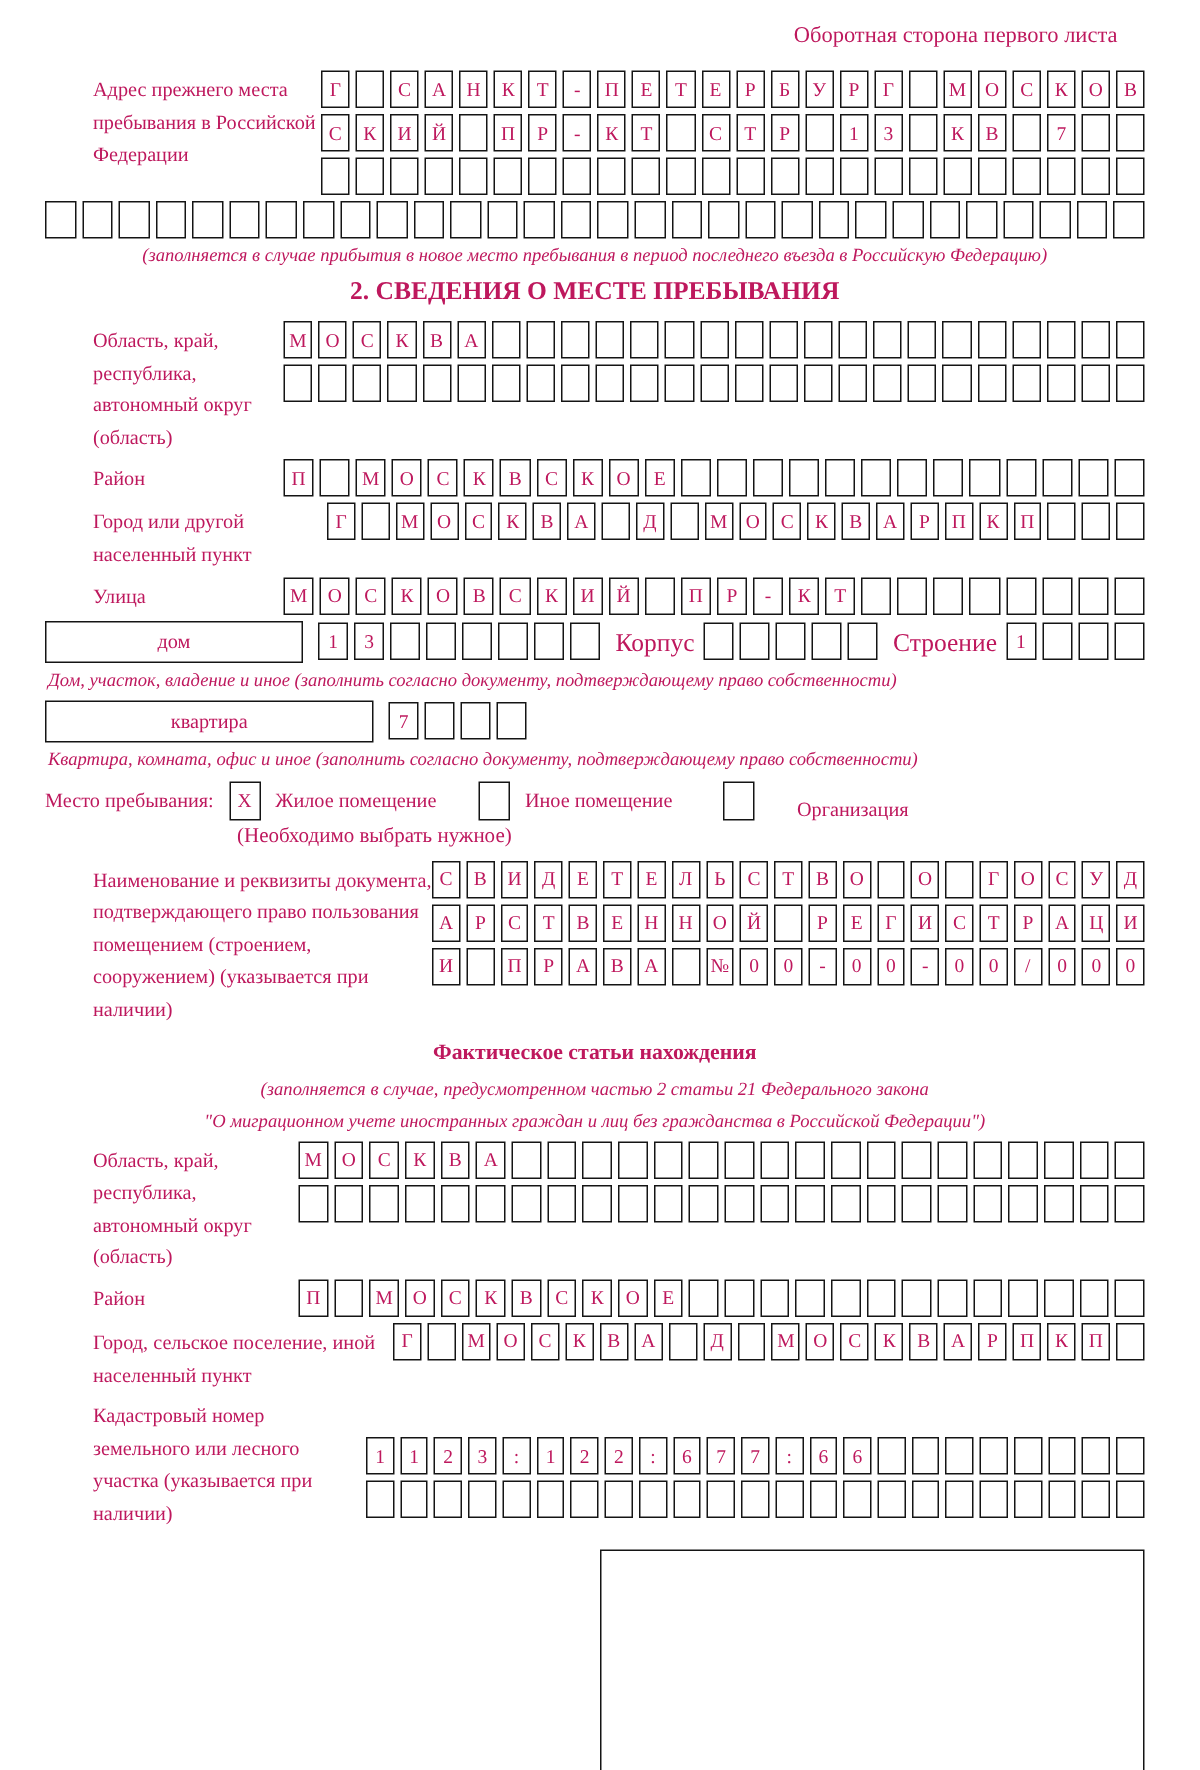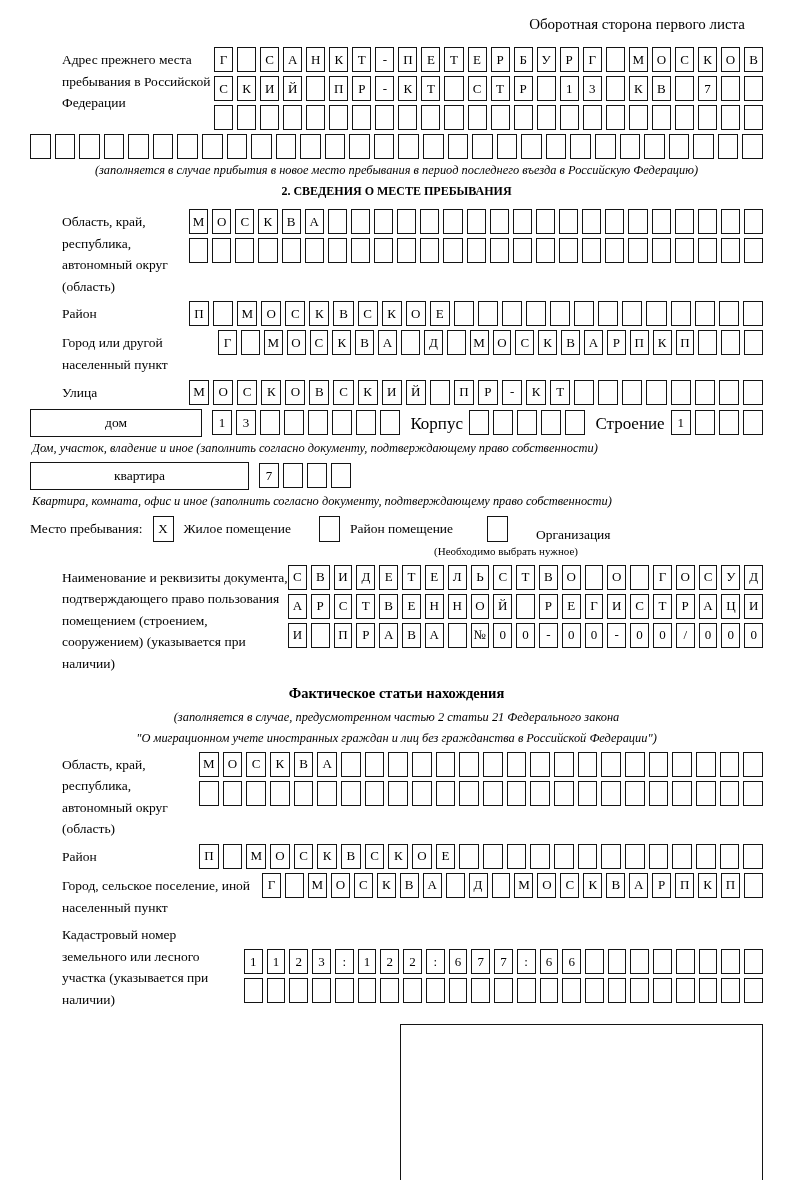--- a/index.html
+++ b/index.html
@@ -1,19 +1,19 @@
 <!DOCTYPE html>
 <html><head>
 <meta charset="utf-8">
 <style>
   * { margin:0; padding:0; box-sizing:border-box; }
   html,body { background:#fff; }
   .page {
     position:relative; width:800px; height:1180px; margin:0 auto;
-    background:#fff; color:#000000;
+    background:#fff; color:#be185d;
     font-family:"Liberation Serif","DejaVu Serif",serif;
     padding:16px 37px 0 30px; overflow:hidden;
   }
   .back-note { text-align:right; font-size:15px; padding-right:18px; margin-bottom:14px; }
 
   .frow { display:flex; align-items:flex-start; margin-bottom:4px;margin-left:32px; }
   .flabel { font-size:13.5px; line-height:1.6; flex:0 0 auto; padding-top:2px; }
   .w150{width:152px;} .w125{width:127px;} .w155{width:156px;} .w225{width:226px;}
   .w135{width:137px;} .w198{width:200px;} .w180{width:182px;}
   .rows { flex:1 1 auto; min-width:0; }
@@ -26,31 +26,31 @@
     border:1.6px solid #141414; display:flex; align-items:center; justify-content:center;
     font-size:13px; font-family:"Liberation Serif","DejaVu Serif",serif;
   }
   .grid .cell:last-child { margin-right:0; }
   .grid.fixed .cell { flex:0 0 20px; }
 
   .caption { font-size:12.4px;font-style:italic; }
   .caption.center { text-align:center; margin:4px 0 6px 0; }
   .caption.left { margin:3px 0 6px 2px; }
 
-  h2.sec { text-align:center; font-size:12px; font-weight:bold; margin:6px 0 10px 0; }
+  h2.sec { text-align:center; font-size:17px; font-weight:bold; margin:6px 0 10px 0; }
   h3.sec { text-align:center; font-size:14.5px; font-weight:bold; margin:10px 0 8px 0; }
 
   .inline-row { display:flex; align-items:center; margin-bottom:4px; }
   .widebox { height:28px; border:1.6px solid #141414; display:flex; align-items:center; justify-content:center; font-size:13.5px; }
   .widebox.dom { width:172px; margin-right:10px; }
   .widebox.kv { width:219px; margin-right:10px; }
   .mini-label { font-size:17px; margin:2px 6px 0 10px; }
   .stay-row { display:flex; align-items:center; font-size:13.5px; margin-bottom:2px; }
   .checkbox { width:21px; height:26px; border:1.6px solid #141414; display:flex; align-items:center; justify-content:center; font-size:13px; margin:0 10px; }
-  .stay-caption { text-align:right; width:420px; margin-left:128px; margin-bottom:8px; font-size:11px; }
+  .stay-caption { text-align:left; width:420px; margin-left:128px; margin-bottom:8px; font-size:14px; }
   .offset-top { margin-top:27px; }
 
   .stamp-wrap { margin-top:14px; margin-left:370px; width:365px; }
   .stamp-box { width:363px; height:165px; border:1.8px solid #141414; }
   .mb6{margin-bottom:6px;} .mb2{margin-bottom:2px;}
 </style>
 </head>
 <body>
 
 <div class="page">
@@ -371,21 +371,21 @@
         <div class="cell"></div>
       </div>
   </div>
   <div class="caption left">Квартира, комната, офис и иное (заполнить согласно документу, подтверждающему право собственности)</div>
 
   <div class="stay-row">
     <span>Место пребывания:</span>
     <div class="checkbox">X</div>
     <span>Жилое помещение</span>
     <div class="checkbox" style="margin-left:28px;"></div>
-    <span>Район помещение</span>
+    <span>Иное помещение</span>
     <div class="checkbox" style="margin-left:34px;"></div>
     <span style="margin-left:18px;margin-top:12px;">Организация</span>
   </div>
   <div class="stay-caption">(Необходимо выбрать нужное)</div>
 
   <div class="frow">
     <div class="flabel w225">Наименование и реквизиты документа, подтверждающего право пользования помещением (строением, сооружением) (указывается при наличии)</div>
     <div class="rows">
       <div class="grid">
           <div class="cell">С</div>

